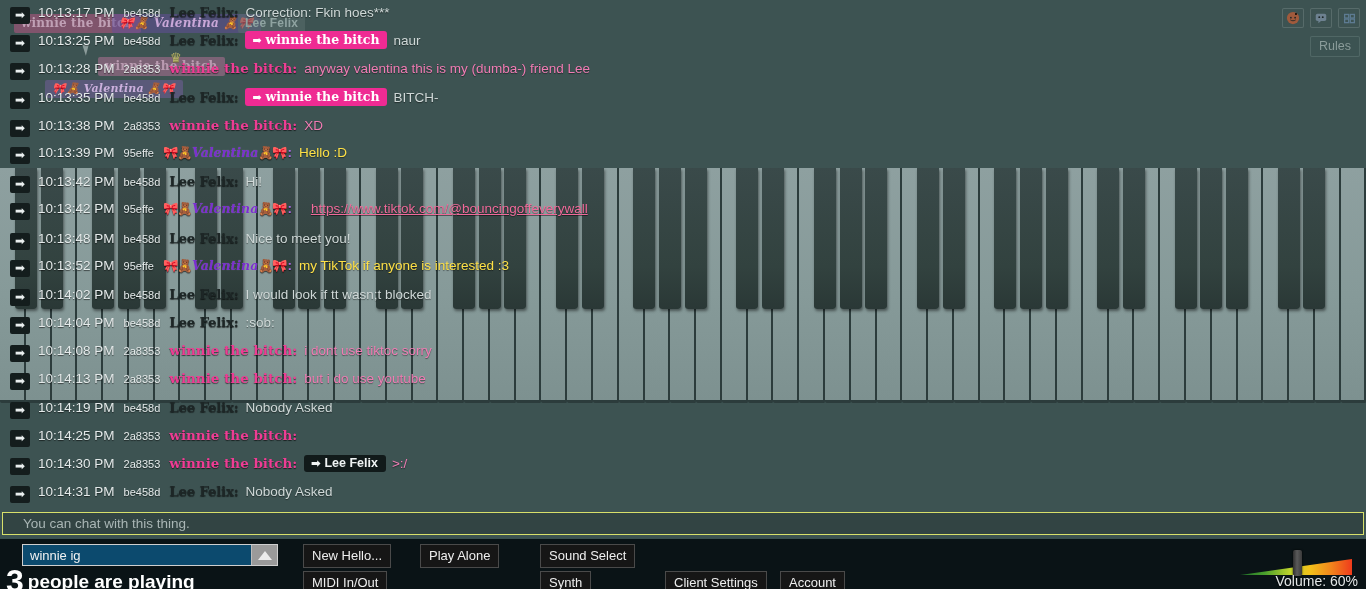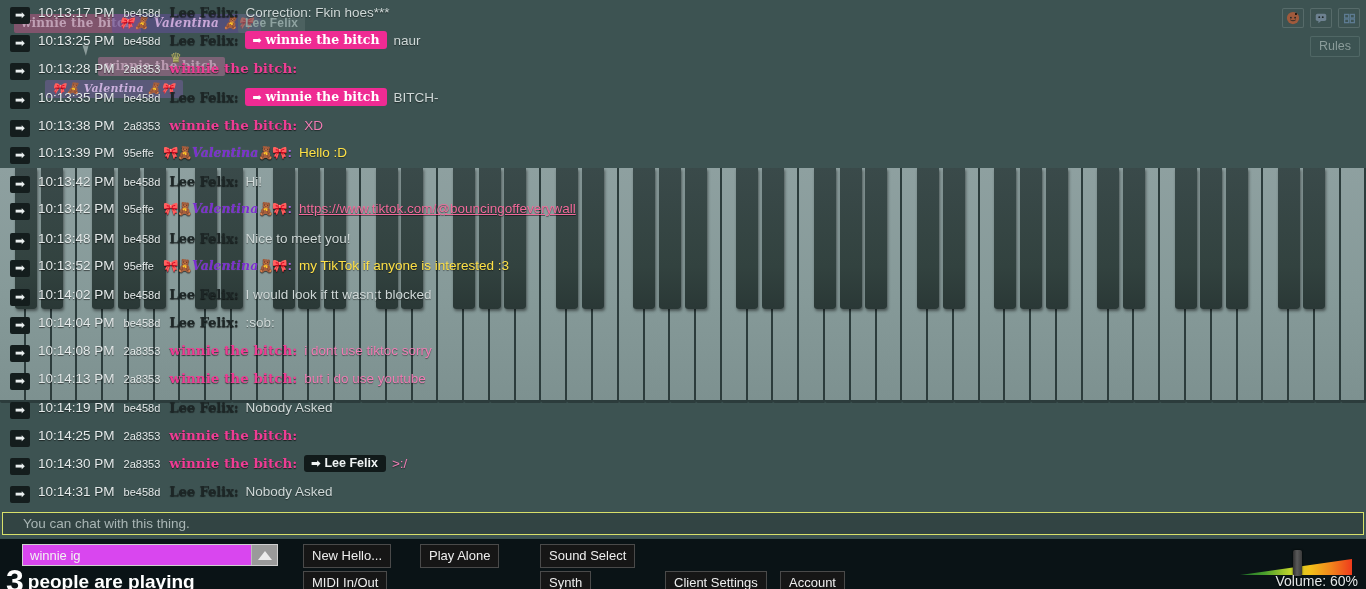--- a/index.html
+++ b/index.html
@@ -187,21 +187,21 @@
     font-style: italic;
     font-family: "DejaVu Serif", serif;
     font-weight: bold;
     font-size: 12.5px;
     text-shadow: 0 0 1px rgba(255,255,255,.3);
   }
   .body { font-size: 13.5px; text-shadow: 0 1px 1px rgba(0,0,0,.45); }
   .body.gray   { color: #cfd8d7; }
   .body.pink   { color: #f07cb4; }
   .body.purple { color: #fde047; }
-  .body.link   { color: #f06a9a; text-decoration: underline; }
+  .body.link   { color: #f06a9a; text-decoration: underline; padding-left: 12px; }
   .pill {
     display: inline-block;
     padding: 1px 8px 2px 7px;
     border-radius: 3px;
     font-weight: bold;
     font-size: 12.5px;
     margin-right: 6px;
     position: relative;
     top: -1px;
   }
@@ -238,21 +238,21 @@
     left: 0; top: 538px;
     width: 1366px; height: 51px;
     background: #0a1316;
     border-top: 1px solid #3b5150;
     z-index: 30;
   }
   #roomname-wrap {
     position: absolute;
     left: 22px; top: 5px;
     width: 256px; height: 22px;
-    background: #d946ef;
+    background: #0c4a6e;
     border: 1px solid #cfcfcf;
     display: flex;
     align-items: center;
   }
   #roomname {
     flex: 1;
     background: transparent;
     border: none;
     outline: none;
     color: #f2f2f2;
@@ -485,20 +485,21 @@
         <span class="uid">be458d</span>
         <span class="uname lee">Lee Felix:</span>
         <span class="pill pink"><span class="hook">➡</span><span>winnie the bitch</span></span>
         <span class="body gray">naur</span>
       </div>
       <div class="msg">
         <span class="reply-icon">➡</span>
         <span class="ts">10:13:28 PM</span>
         <span class="uid">2a8353</span>
         <span class="uname winnie">winnie the bitch:</span>
+        <span class="body pink">anyway valentina this is my (dumba-) friend Lee</span>
       </div>
       <div class="msg">
         <span class="reply-icon">➡</span>
         <span class="ts">10:13:35 PM</span>
         <span class="uid">be458d</span>
         <span class="uname lee">Lee Felix:</span>
         <span class="pill pink"><span class="hook">➡</span><span>winnie the bitch</span></span>
         <span class="body gray">BITCH-</span>
       </div>
       <div class="msg">

